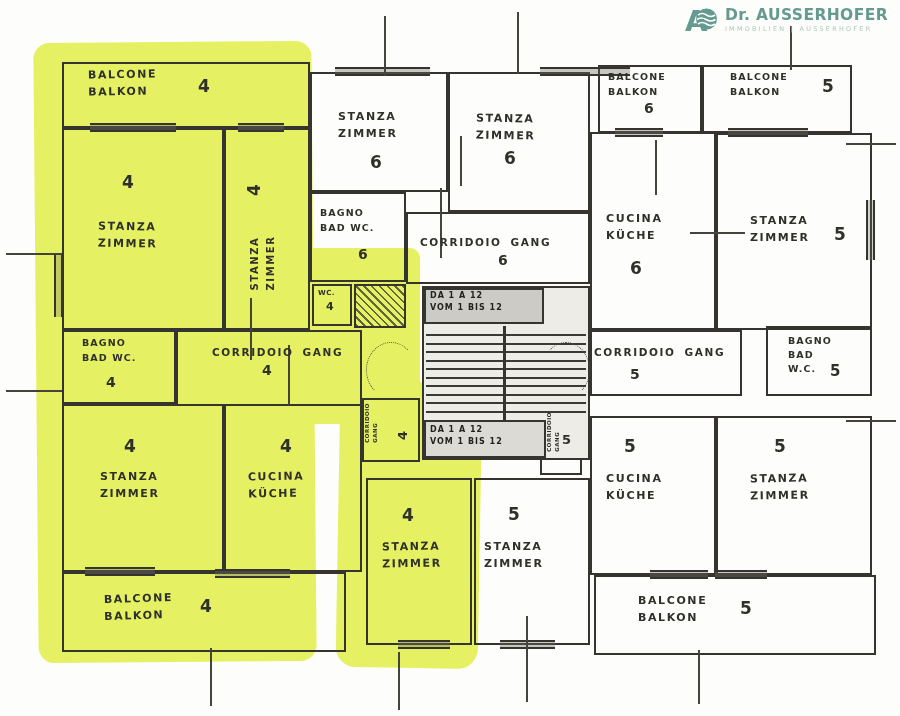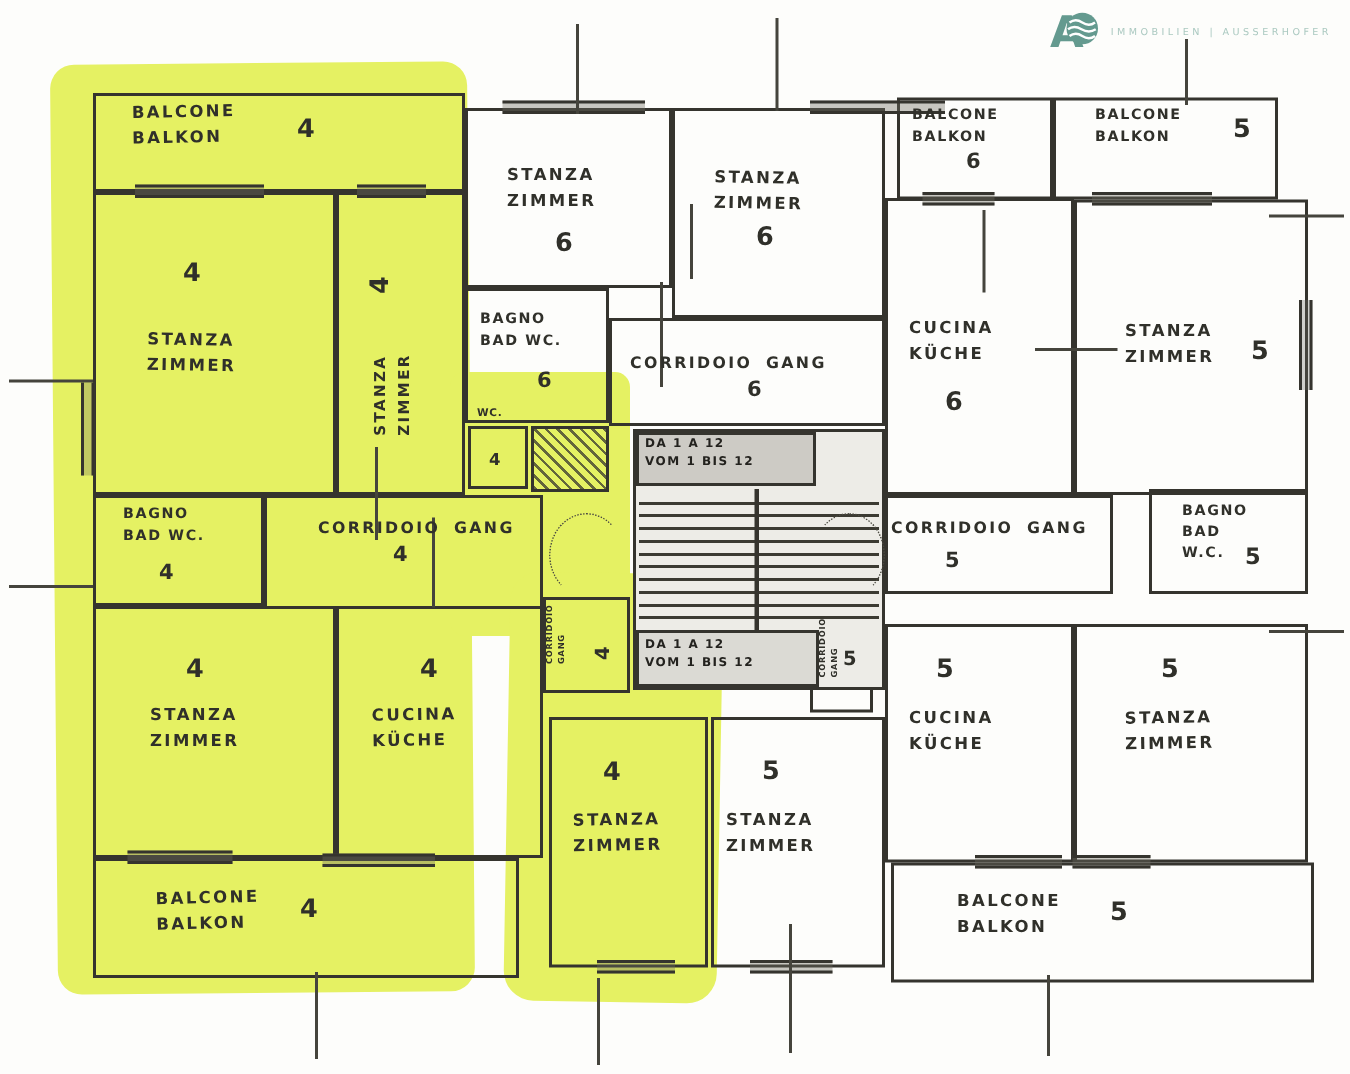--- a/index.html
+++ b/index.html
@@ -138,21 +138,21 @@
   <div class="lbl sm" style="left:82px;top:336px;">
     <span>BAGNO</span>
       <span>BAD WC.</span>
     </div>
   <div class="nr" style="left:106px;top:374px;font-size:14px;">4</div>
 
   <div class="lbl inlinepair" style="left:212px;top:344px;font-size:10.5px;">
     <span>CORRIDOIO</span><span>GANG</span></div>
   <div class="nr" style="left:262px;top:362px;font-size:14px;">4</div>
 
-  <div class="lbl xs" style="left:318px;top:270px;">
+  <div class="lbl xs" style="left:318px;top:288px;">
     <span>WC.</span>
     </div>
   <div class="nr" style="left:326px;top:300px;font-size:11px;">4</div>
 
   <div class="lbl vert xs" style="left:352px;top:415px;width:40px;font-size:5.5px;line-height:1.4;">
     <span>CORRIDOIO</span>
       <span>GANG</span>
     </div>
   <div class="nr vert" style="left:398px;top:428px;font-size:13px;">4</div>
 
@@ -280,15 +280,16 @@
 
 <div id="logo">
   <svg width="34" height="30" viewBox="0 0 34 30">
     <text x="0" y="26" font-size="29" font-weight="bold" font-family="DejaVu Sans, sans-serif" fill="#649a8f">A</text>
     <circle cx="21.5" cy="14" r="10.5" fill="#649a8f"></circle>
     <path d="M13 10 q4 -3 8.5 0 t8.5 0" stroke="#ffffff" stroke-width="1.6" fill="none"></path>
     <path d="M12 14.5 q4 -3 9 0 t9.5 0" stroke="#ffffff" stroke-width="1.6" fill="none"></path>
     <path d="M13 19 q4 -3 8.5 0 t8.5 0" stroke="#ffffff" stroke-width="1.6" fill="none"></path>
   </svg>
   <div class="txt">
+    <span class="brand">Dr. AUSSERHOFER</span>
     <span class="tag">IMMOBILIEN | AUSSERHOFER</span>
   </div>
 </div>
 
 </body></html>

